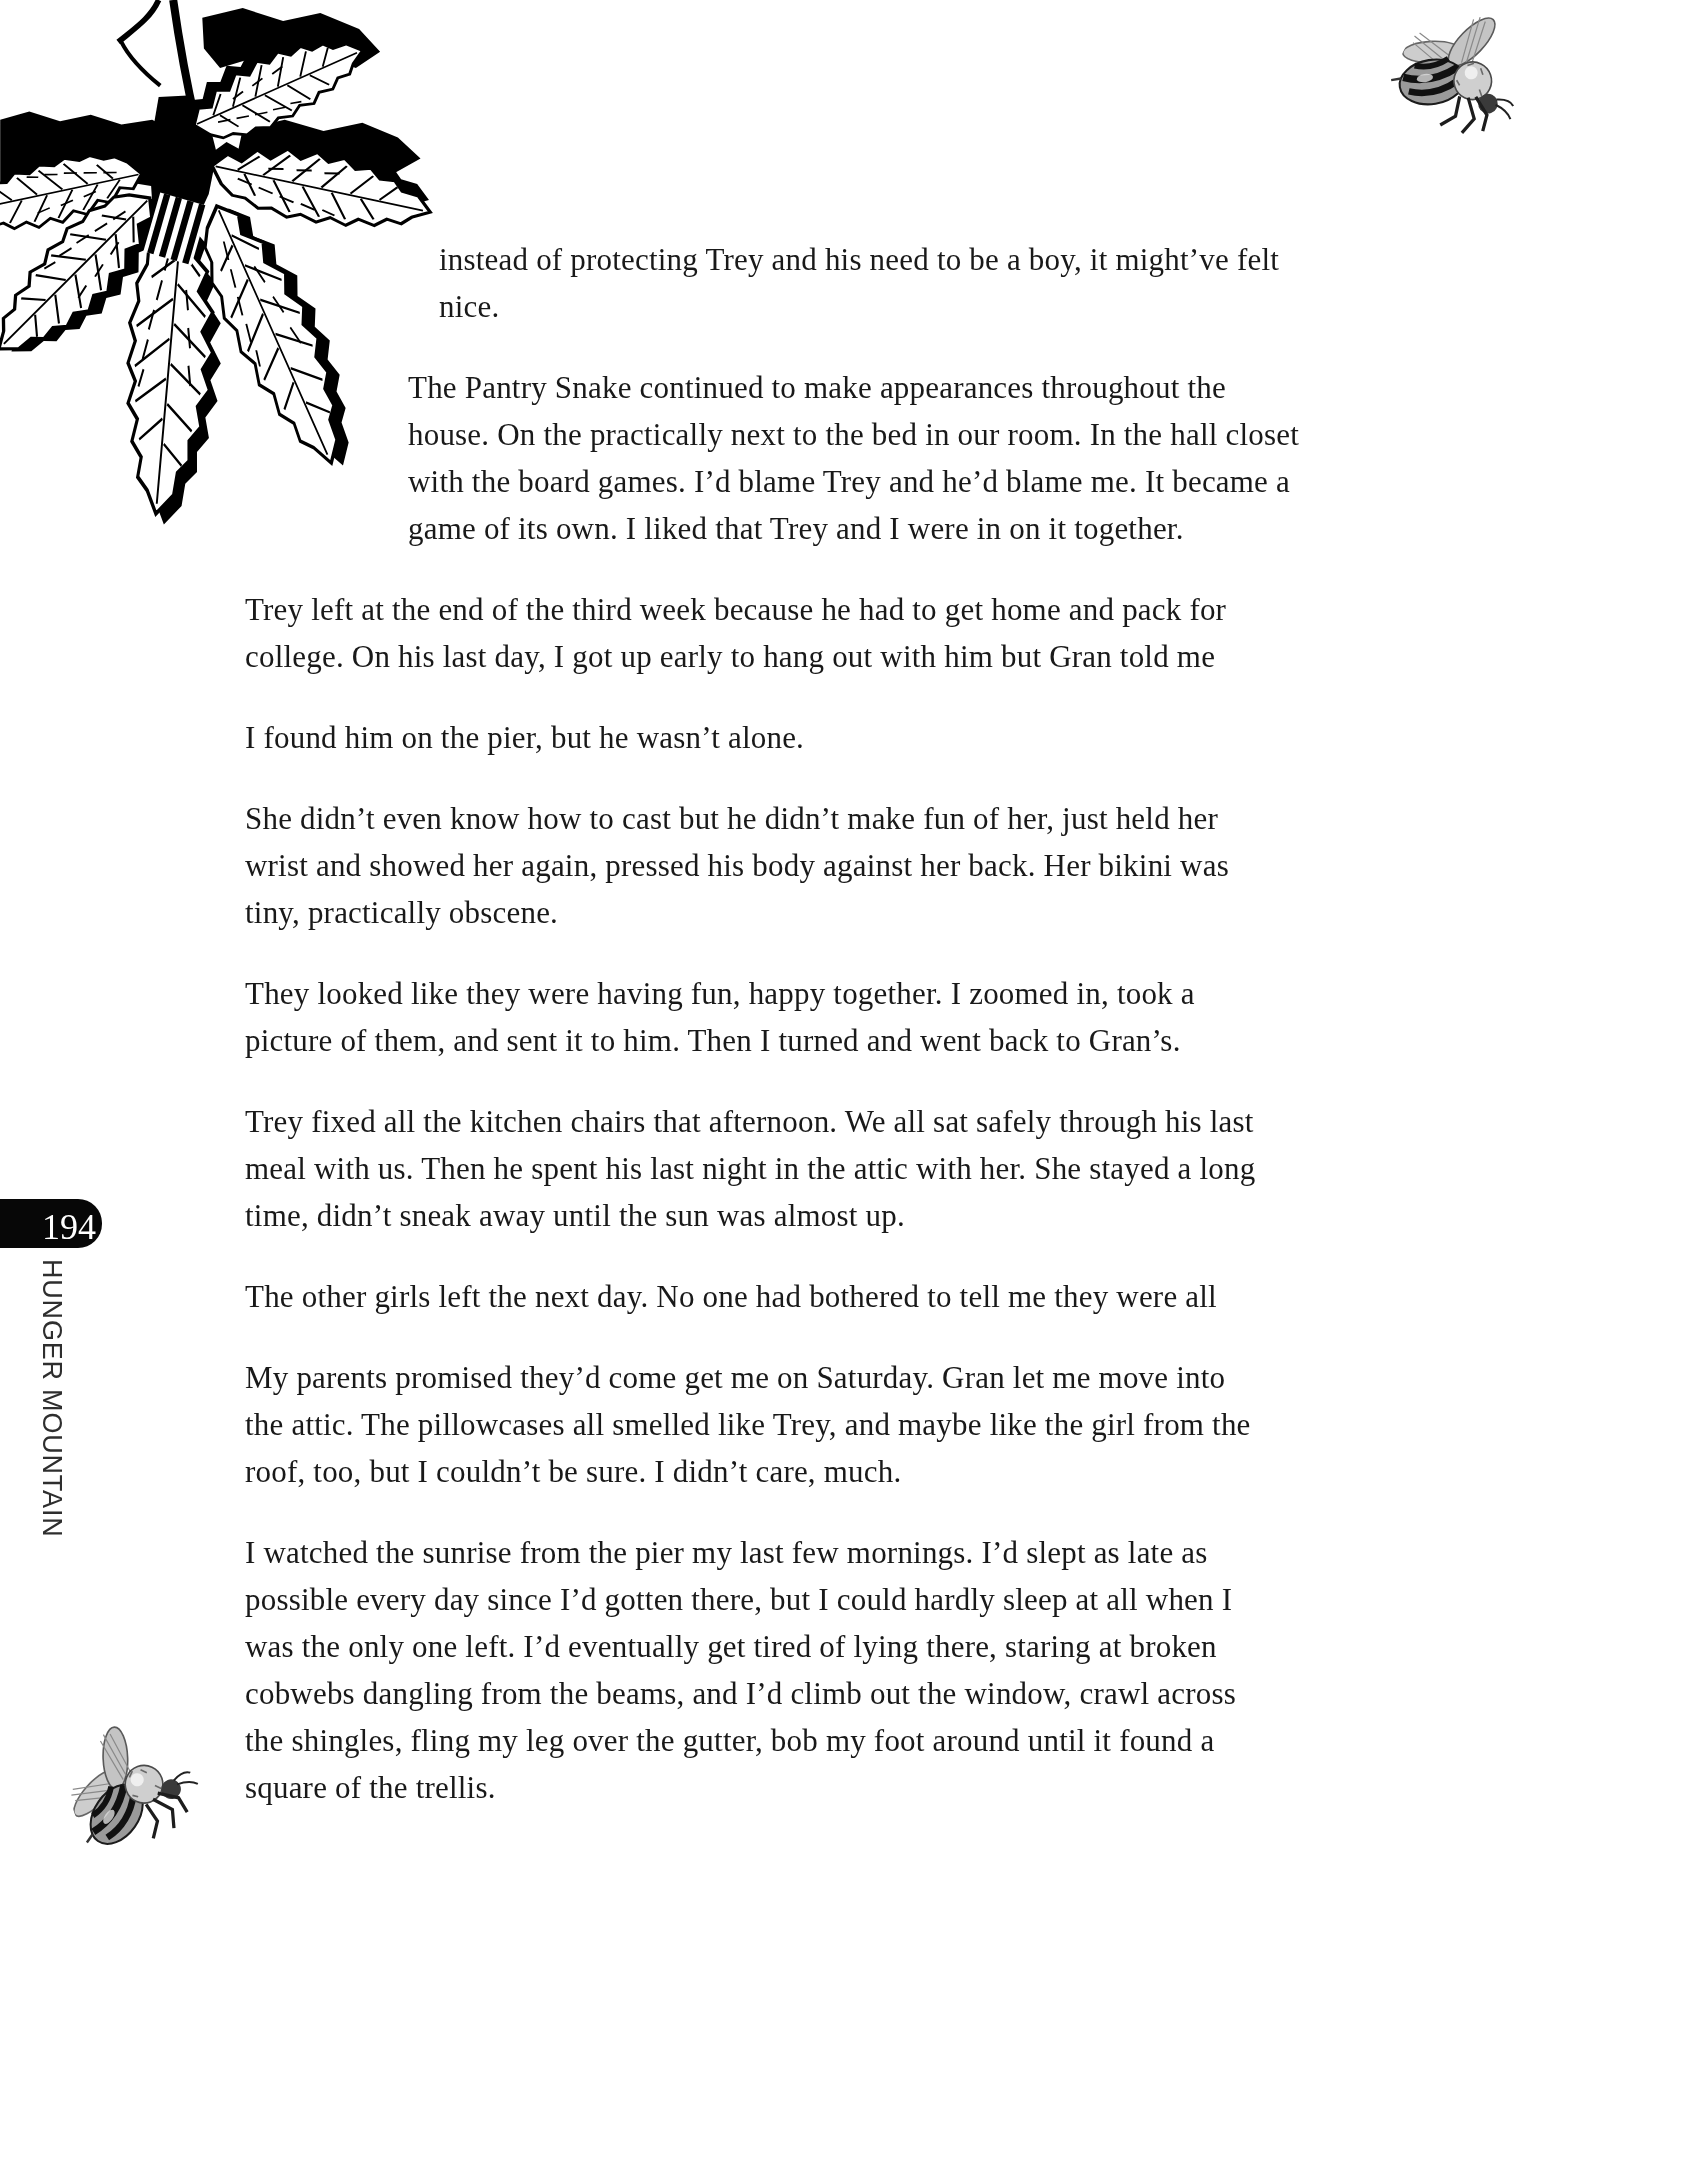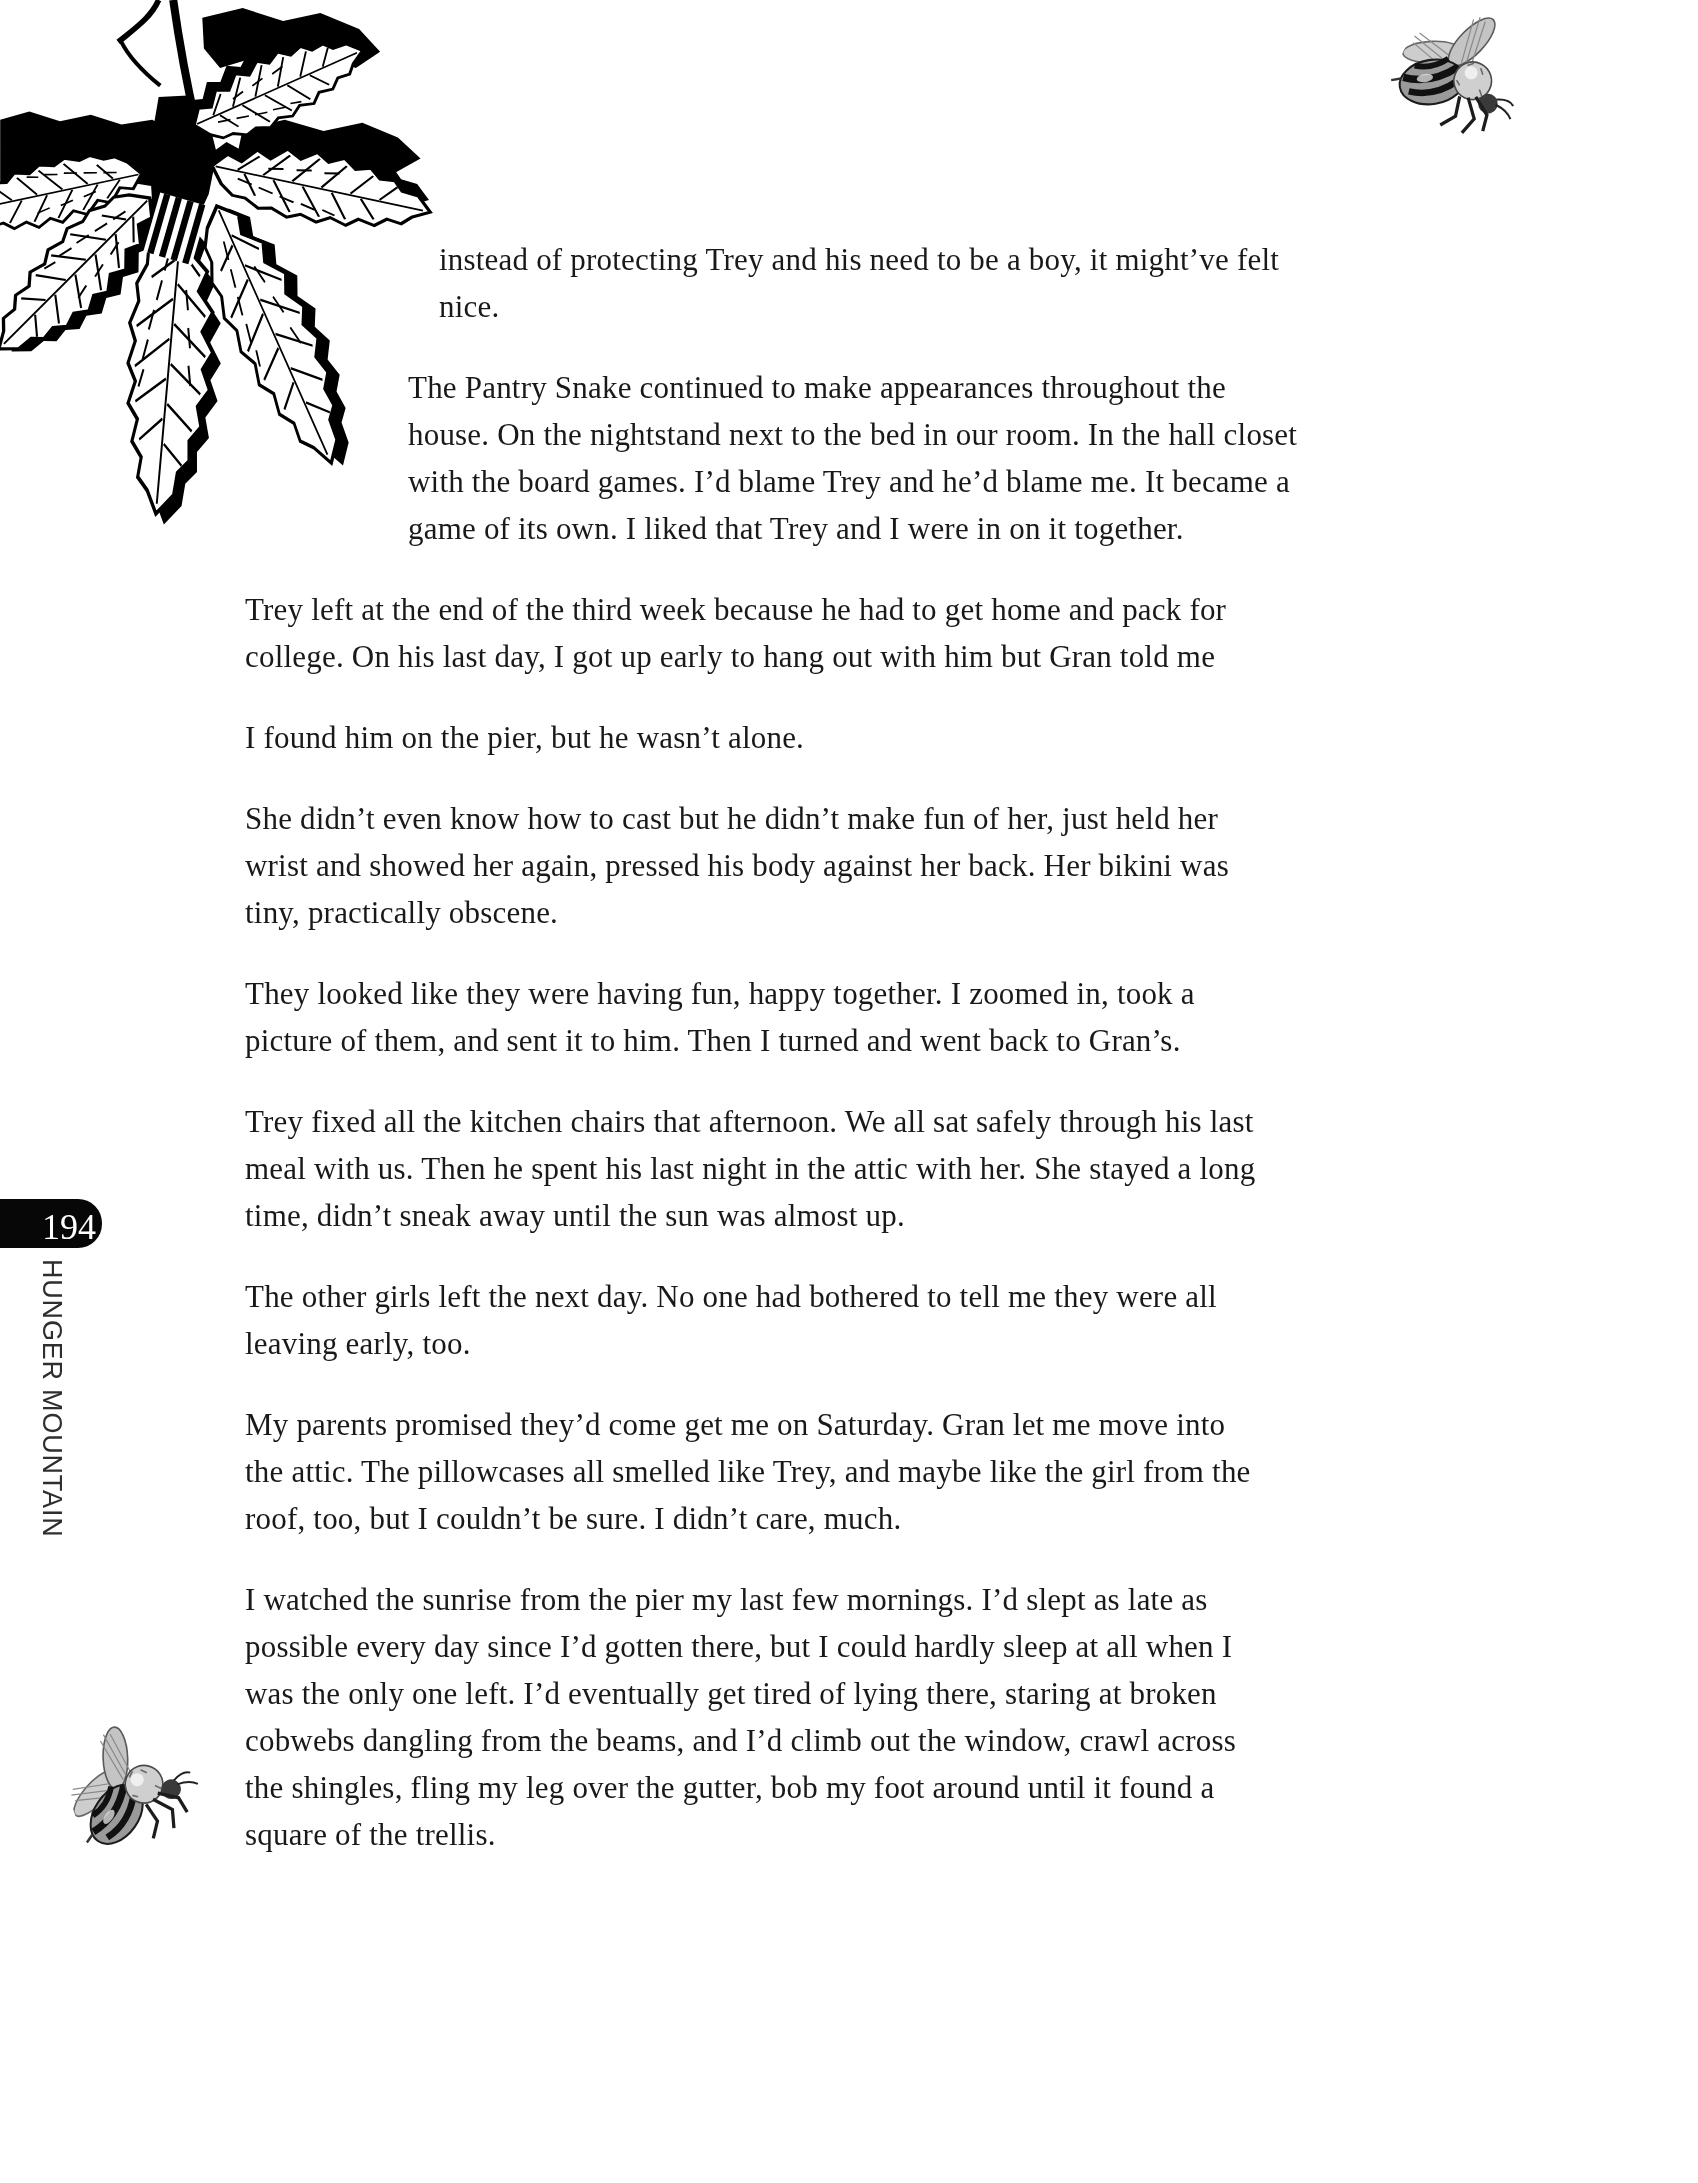--- a/index.html
+++ b/index.html
@@ -126,21 +126,21 @@
 
   <div class="journal">HUNGER MOUNTAIN</div>
 
   <div class="body-text" id="body-text">
       <div class="para">
         <div class="tline">instead of protecting Trey and his need to be a boy, it might’ve felt</div>
         <div class="tline">nice.</div>
       </div>
       <div class="para">
         <div class="tline">The Pantry Snake continued to make appearances throughout the</div>
-        <div class="tline">house. On the nightstand next to the bed in our room. In the hall closet</div>
+        <div class="tline">house. On the practically next to the bed in our room. In the hall closet</div>
         <div class="tline">with the board games. I’d blame Trey and he’d blame me. It became a</div>
         <div class="tline">game of its own. I liked that Trey and I were in on it together.</div>
       </div>
       <div class="para">
         <div class="tline">Trey left at the end of the third week because he had to get home and pack for</div>
         <div class="tline">college. On his last day, I got up early to hang out with him but Gran told me</div>
       </div>
       <div class="para">
         <div class="tline">I found him on the pier, but he wasn’t alone.</div>
       </div>
@@ -153,21 +153,20 @@
         <div class="tline">They looked like they were having fun, happy together. I zoomed in, took a</div>
         <div class="tline">picture of them, and sent it to him. Then I turned and went back to Gran’s.</div>
       </div>
       <div class="para">
         <div class="tline">Trey fixed all the kitchen chairs that afternoon. We all sat safely through his last</div>
         <div class="tline">meal with us. Then he spent his last night in the attic with her. She stayed a long</div>
         <div class="tline">time, didn’t sneak away until the sun was almost up.</div>
       </div>
       <div class="para">
         <div class="tline">The other girls left the next day. No one had bothered to tell me they were all</div>
-        <div class="tline">leaving early, too.</div>
       </div>
       <div class="para">
         <div class="tline">My parents promised they’d come get me on Saturday. Gran let me move into</div>
         <div class="tline">the attic. The pillowcases all smelled like Trey, and maybe like the girl from the</div>
         <div class="tline">roof, too, but I couldn’t be sure. I didn’t care, much.</div>
       </div>
       <div class="para">
         <div class="tline">I watched the sunrise from the pier my last few mornings. I’d slept as late as</div>
         <div class="tline">possible every day since I’d gotten there, but I could hardly sleep at all when I</div>
         <div class="tline">was the only one left. I’d eventually get tired of lying there, staring at broken</div>

